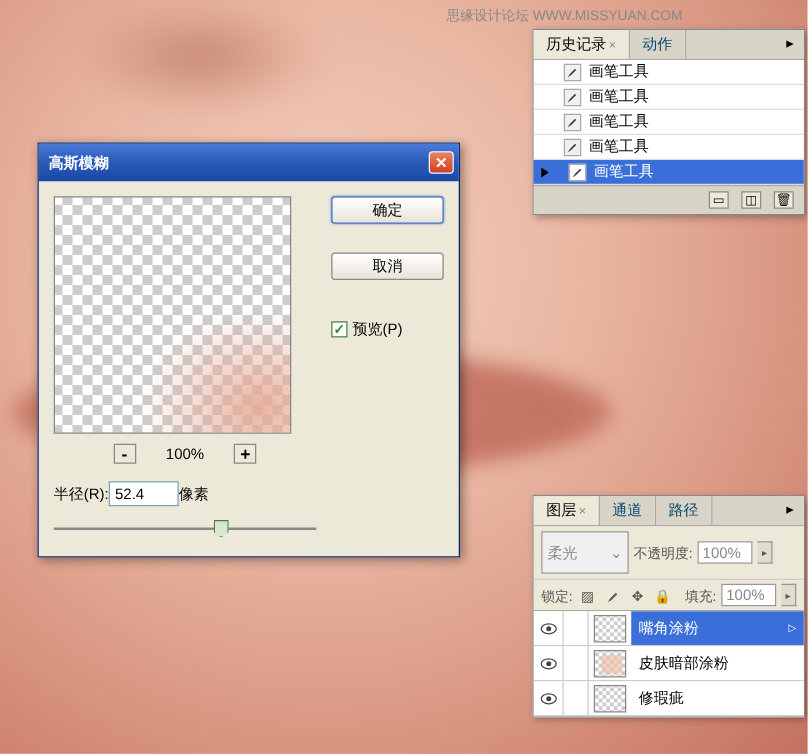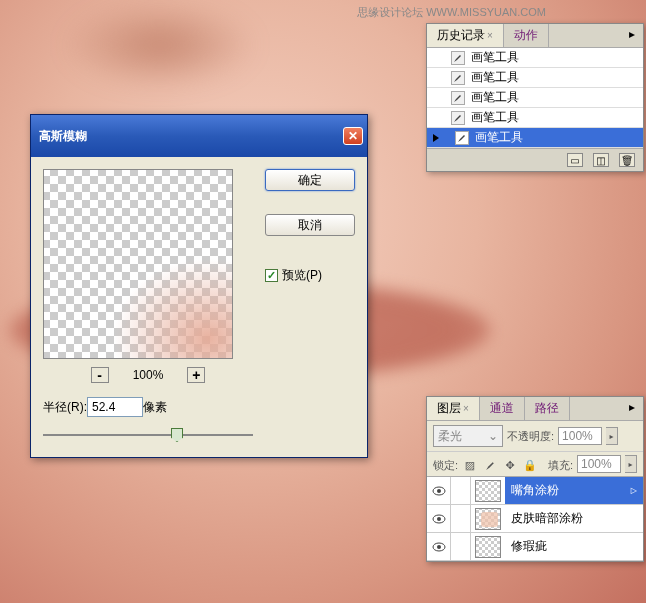--- a/index.html
+++ b/index.html
@@ -6,21 +6,21 @@
 body { width: 646px; height: 603px; position: relative; background: linear-gradient(135deg, #e8b8a0 0%, #f0c5b0 30%, #d89580 60%, #c47865 100%); overflow: hidden; }
 
 .background-face { position: absolute; inset: 0; background: radial-gradient(ellipse at 40% 35%, #f5d0c0 0%, #e8b5a0 40%, #d89580 70%, #c47060 100%); }
 .lips { position: absolute; left: 10px; top: 280px; width: 480px; height: 100px; background: radial-gradient(ellipse at center, #c06555 0%, #b55848 60%, transparent 100%); border-radius: 50%; opacity: 0.7; filter: blur(8px); }
 .nose { position: absolute; left: 60px; top: 0; width: 200px; height: 90px; background: radial-gradient(ellipse at center, #b06850 0%, transparent 70%); opacity: 0.6; filter: blur(12px); }
 
 .watermark { position: absolute; right: 100px; top: 5px; color: #888; font-size: 11px; }
 
 
 .dialog { position: absolute; left: 30px; top: 114px; width: 338px; background: #ece9d8; border: 1px solid #0a246a; box-shadow: 2px 2px 8px rgba(0,0,0,0.4); }
-.dialog-titlebar { height: 42px; background: linear-gradient(to bottom, #4a7ad8 0%, #2a5ab8 50%, #1a48a8 100%); display: flex; align-items: center; padding: 0 4px; }
+.dialog-titlebar { height: 30px; background: linear-gradient(to bottom, #4a7ad8 0%, #2a5ab8 50%, #1a48a8 100%); display: flex; align-items: center; padding: 0 4px; }
 .dialog-title { color: #fff; font-weight: bold; padding-left: 4px; flex: 1; }
 .close-btn { width: 20px; height: 18px; background: linear-gradient(to bottom, #f08060, #d04020); border: 1px solid #fff; border-radius: 3px; color: #fff; display: flex; align-items: center; justify-content: center; font-weight: bold; cursor: pointer; }
 .dialog-body { padding: 12px; display: flex; gap: 12px; }
 .preview-area { flex: 1; }
 .preview-box { width: 190px; height: 190px; border: 1px solid #888; background: repeating-conic-gradient(#ccc 0% 25%, #fff 0% 50%) 50% / 16px 16px; position: relative; }
 .preview-gradient { position: absolute; right: 0; bottom: 0; width: 120px; height: 100px; background: radial-gradient(ellipse at 80% 80%, rgba(230,170,150,0.9), transparent 70%); }
 .zoom-controls { display: flex; align-items: center; justify-content: center; gap: 24px; margin-top: 8px; }
 .zoom-btn { width: 18px; height: 16px; border: 1px solid #888; background: #ece9d8; display: flex; align-items: center; justify-content: center; cursor: pointer; font-weight: bold; font-size: 14px; }
 .zoom-label { font-size: 12px; }
 .radius-row { display: flex; align-items: center; gap: 0; margin-top: 14px; }
@@ -32,37 +32,37 @@
 .dialog-right { display: flex; flex-direction: column; gap: 23px; width: 90px; }
 .ps-btn { height: 22px; border: 1px solid #888; border-radius: 3px; background: linear-gradient(to bottom, #fff, #e8e4d8); cursor: pointer; display: flex; align-items: center; justify-content: center; }
 .ps-btn:first-child { border: 1px solid #3a6ac0; box-shadow: 0 0 2px #5a8ae0; }
 .preview-check { display: flex; align-items: center; gap: 4px; margin-top: 8px; }
 .checkbox-box { width: 13px; height: 13px; border: 1px solid #4a7a3a; background: #fff; display: flex; align-items: center; justify-content: center; color: #2a8a2a; font-size: 11px; font-weight: bold; }
 
 
 .panel { position: absolute; background: #ece9d8; border: 1px solid #888; box-shadow: 2px 2px 6px rgba(0,0,0,0.3); }
 .history-panel { left: 426px; top: 23px; width: 218px; }
 .panel-tabs { display: flex; background: #d8d5c8; border-bottom: 1px solid #aaa; }
-.panel-tab { padding: 3px 10px; background: #d8d5c8; border-right: 1px solid #aaa; cursor: pointer; color: #701a75; }
+.panel-tab { padding: 3px 10px; background: #d8d5c8; border-right: 1px solid #aaa; cursor: pointer; color: #0c4a6e; }
 .panel-tab.active { background: #ece9d8; color: #000; }
 .tab-close { font-size: 10px; margin-left: 2px; color: #888; }
 .panel-collapse { margin-left: auto; padding: 3px 8px; cursor: pointer; }
 .history-row { display: flex; align-items: center; height: 20px; background: #fff; border-bottom: 1px solid #ddd; gap: 6px; padding-left: 24px; }
 .history-row.selected { background: #3a6ed8; color: #fff; }
 .brush-icon-s { width: 14px; height: 14px; background: #f0f0f0; border: 1px solid #aaa; display: flex; align-items: center; justify-content: center; }
 .brush-icon-s svg { width: 10px; height: 10px; }
 .history-row.selected .brush-icon-s { background: #fff; }
 .play-marker { width: 0; height: 0; border-top: 4px solid transparent; border-bottom: 4px solid transparent; border-left: 6px solid #000; margin-right: -4px; }
 .panel-footer { display: flex; justify-content: flex-end; gap: 10px; padding: 4px 8px; background: #d8d5c8; border-top: 1px solid #aaa; }
 .footer-icon { width: 16px; height: 14px; border: 1px solid #888; background: #ece9d8; cursor: pointer; display: flex; align-items: center; justify-content: center; font-size: 10px; }
 
 
 .layers-panel { left: 426px; top: 396px; width: 218px; }
 .layer-opts { display: flex; align-items: center; gap: 4px; padding: 4px 6px; background: #ece9d8; border-bottom: 1px solid #ccc; }
-.blend-select { width: 70px; height: 22px; border: 1px solid #999; background: #f0f0f0; padding: 0 4px; display: flex; align-items: center; justify-content: space-between; cursor: pointer; color: #888; gap: 23px; }
+.blend-select { width: 70px; height: 34px; border: 1px solid #999; background: #f0f0f0; padding: 0 4px; display: flex; align-items: center; justify-content: space-between; cursor: pointer; color: #888; gap: 23px; }
 .opt-label { color: #555; font-size: 11px; }
 .pct-box { width: 44px; height: 18px; border: 1px solid #999; background: #fff; padding: 0 3px; display: flex; align-items: center; justify-content: space-between; color: #888; }
 .pct-arrow { width: 12px; height: 18px; border: 1px solid #999; border-left: none; background: #e0ddd0; display: flex; align-items: center; justify-content: center; font-size: 8px; cursor: pointer; color: #555; }
 .lock-row { display: flex; align-items: flex-end; gap: 4px; padding: 3px 6px; background: #ece9d8; border-bottom: 1px solid #aaa; }
 .lock-icon-s { width: 16px; height: 16px; display: flex; align-items: center; justify-content: center; font-size: 11px; color: #555; }
 
 .layer-row { display: flex; align-items: center; height: 28px; background: #fff; border-bottom: 1px solid #ccc; }
 .layer-row.selected .layer-name-box { background: #3a6ed8; color: #fff; }
 .eye-cell { width: 24px; height: 100%; border-right: 1px solid #ccc; display: flex; align-items: center; justify-content: center; cursor: pointer; }
 .link-cell { width: 20px; height: 100%; border-right: 1px solid #ccc; }

